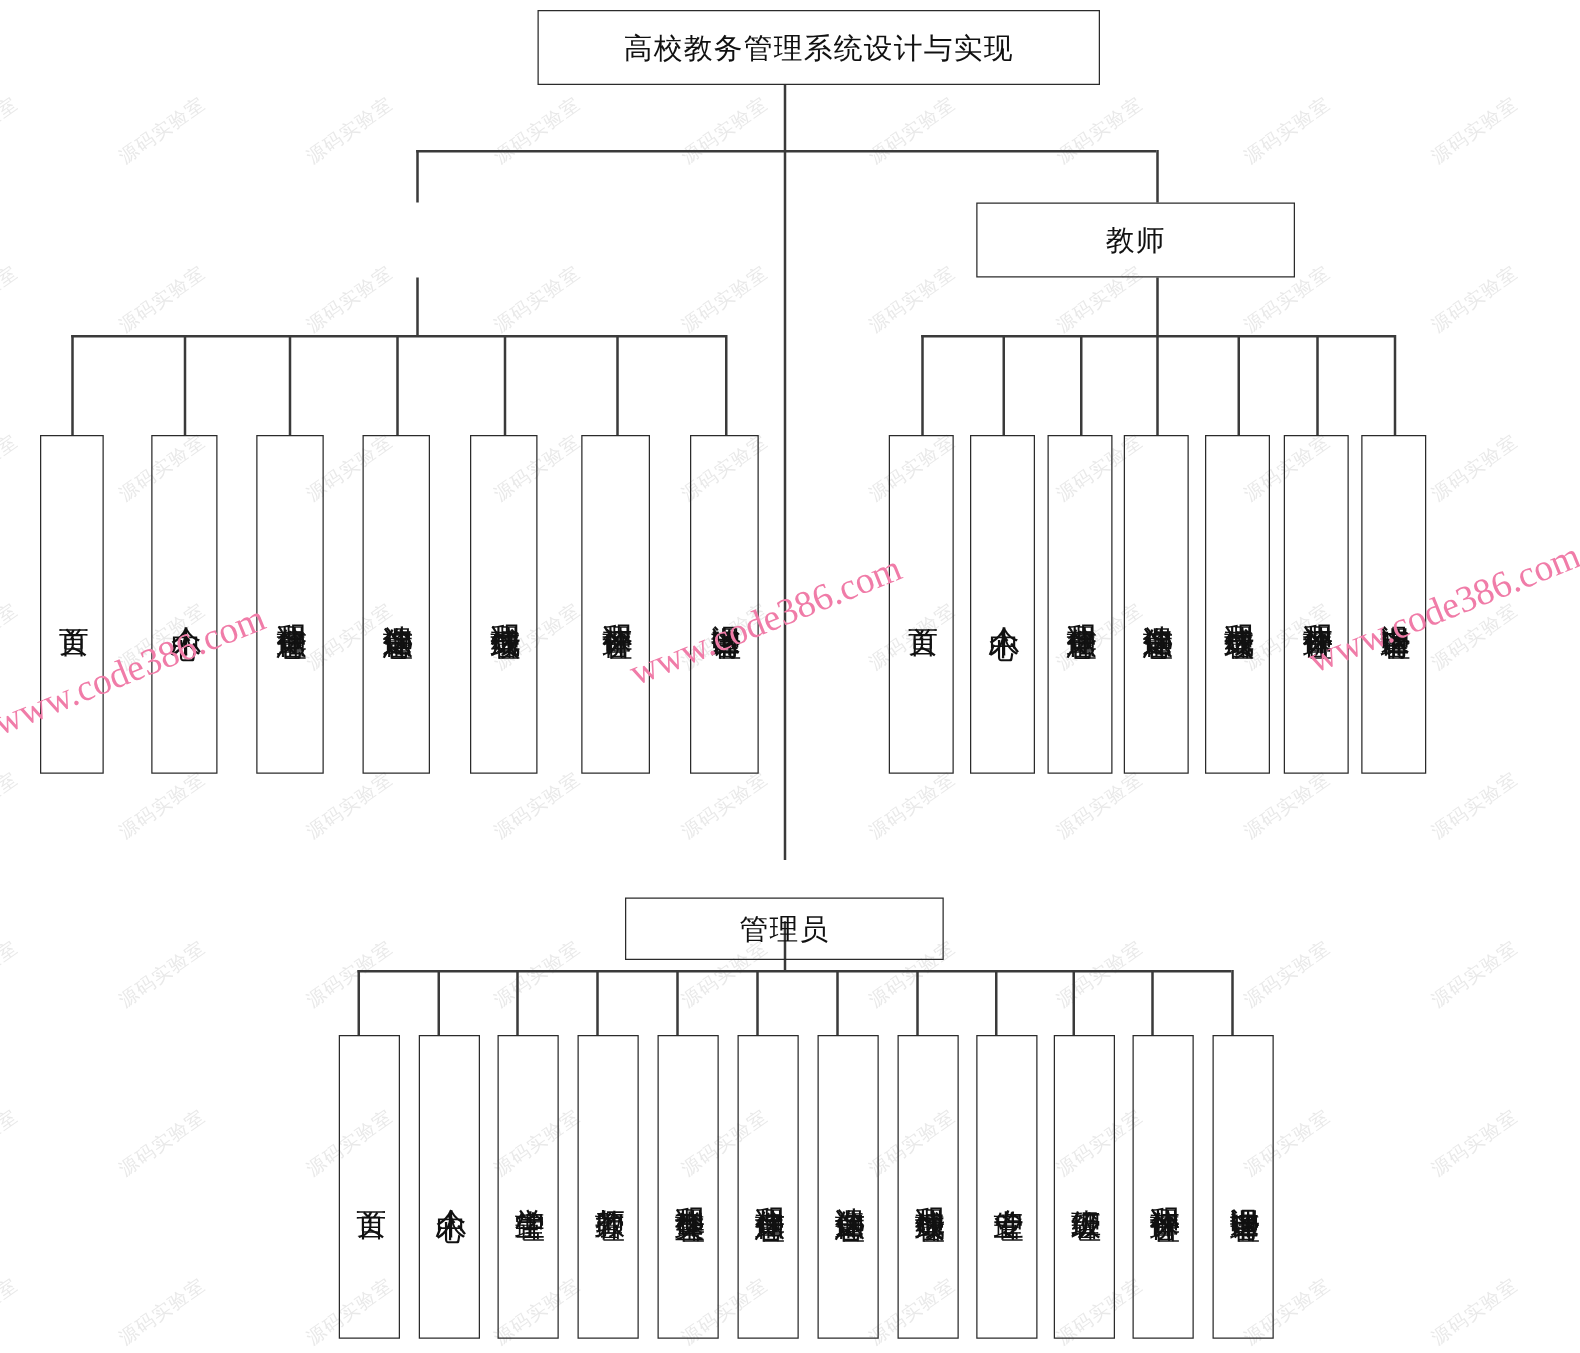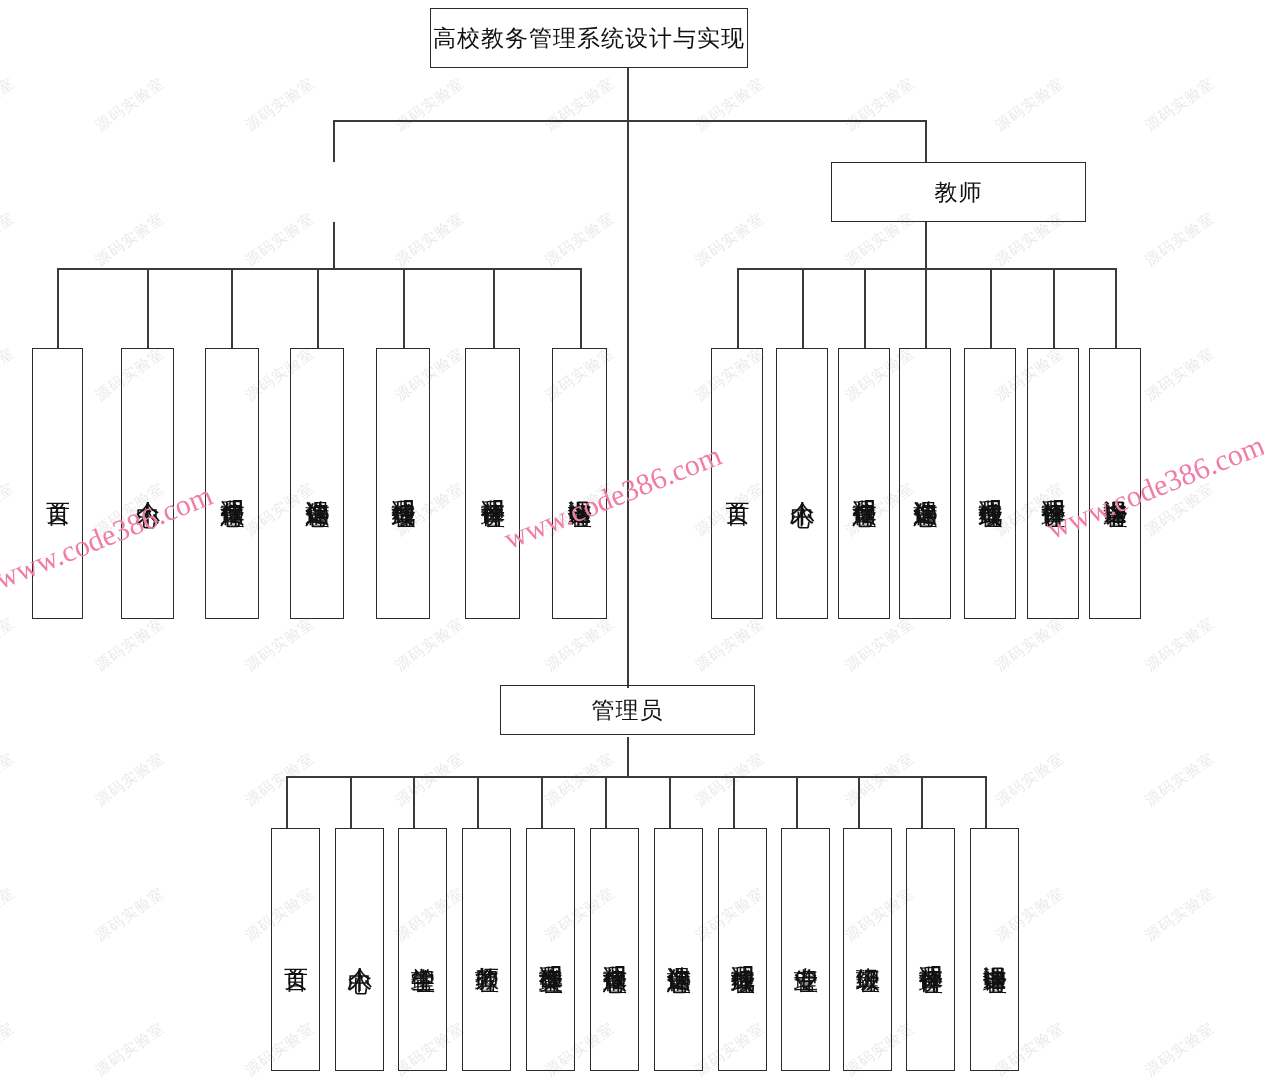--- a/index.html
+++ b/index.html
@@ -203,30 +203,30 @@
   <div class="ln v" style="left:477px; top:776px; height:52px;"></div>
   <div class="ln v" style="left:541px; top:776px; height:52px;"></div>
   <div class="ln v" style="left:605px; top:776px; height:52px;"></div>
   <div class="ln v" style="left:669px; top:776px; height:52px;"></div>
   <div class="ln v" style="left:733px; top:776px; height:52px;"></div>
   <div class="ln v" style="left:796px; top:776px; height:52px;"></div>
   <div class="ln v" style="left:858px; top:776px; height:52px;"></div>
   <div class="ln v" style="left:921px; top:776px; height:52px;"></div>
   <div class="ln v" style="left:985px; top:776px; height:52px;"></div>
 
-  <div class="node h" style="left:430px; top:8px; width:318px; height:60px;">
+  <div class="node h" style="left:430px; top:8px; width:450px; height:60px;">
     <span class="lbl">高校教务管理系统设计与实现</span>
   </div>
 
 
-  <div class="node h" style="left:831px; top:162px; width:255px; height:60px;text-align:right;">
+  <div class="node h" style="left:781px; top:162px; width:255px; height:60px;text-align:right;">
     <span class="lbl">教师</span>
   </div>
 
-  <div class="node h" style="left:500px; top:685px; width:255px; height:50px;">
+  <div class="node h" style="left:500px; top:718px; width:255px; height:50px;">
     <span class="lbl">管理员</span>
   </div>
 
   <div class="node v" style="left:32px;  top:348px; width:51px; height:271px;">
     <span class="lbl">首页</span>
     </div>
   <div class="node v" style="left:121px; top:348px; width:53px; height:271px;">
     <span class="lbl">个人中心</span>
     </div>
   <div class="node v" style="left:205px; top:348px; width:54px; height:271px;">

